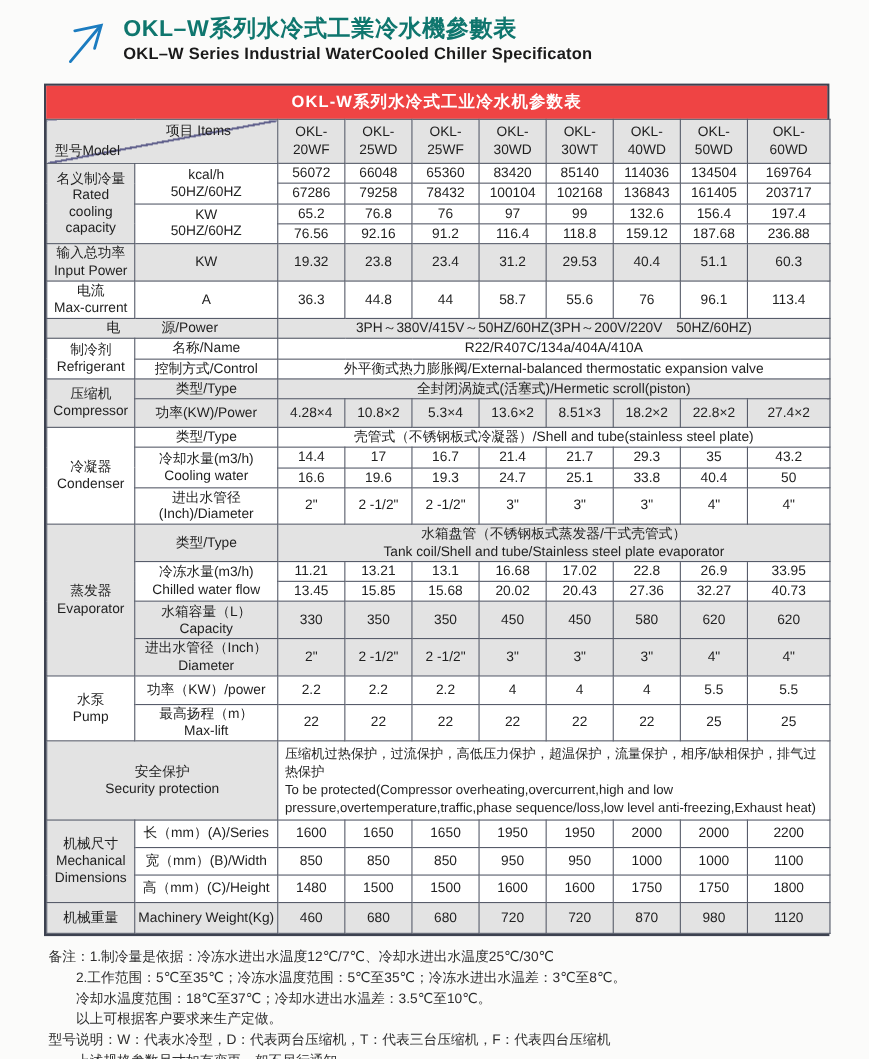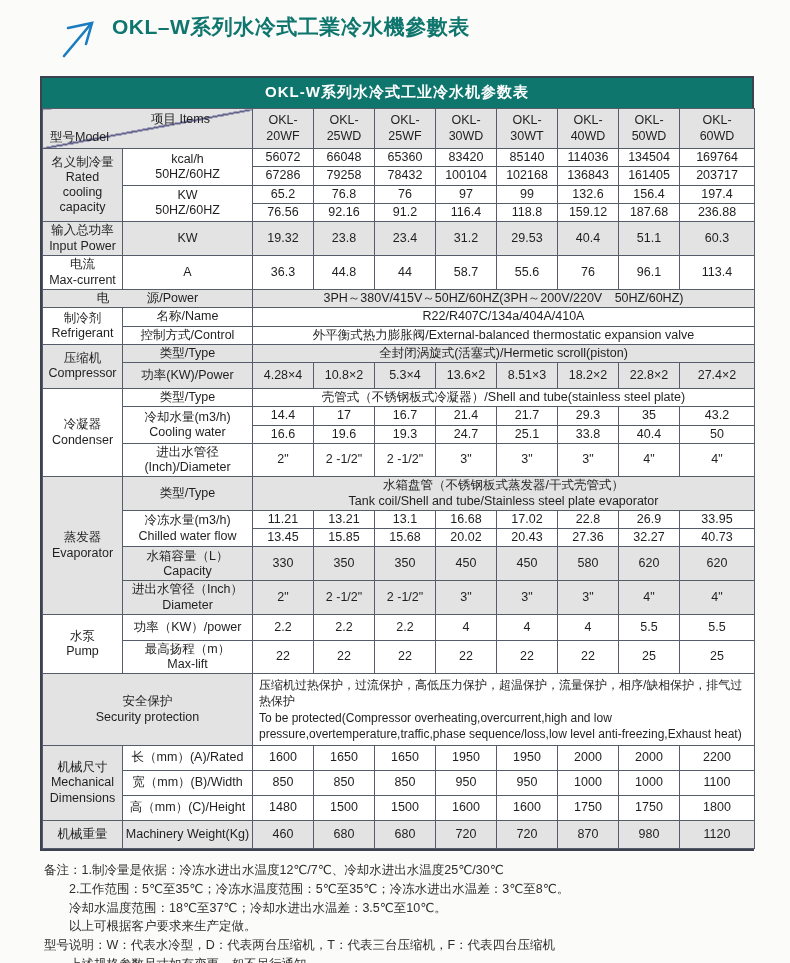--- a/index.html
+++ b/index.html
@@ -8,21 +8,21 @@
   .page { width:790px; min-height:963px; padding:6px 0 10px 0; }
 
   
   .hdr { display:flex; align-items:flex-start; padding:8px 0 6px 58px; }
   .hdr .logo { width:40px; height:44px; margin-right:14px; margin-top:2px; flex:0 0 auto; }
   .hdr h1 { font-size:21px; font-weight:bold; color:#0f766e; letter-spacing:0.5px; line-height:1.2; }
   .hdr .sub { font-size:15px; font-weight:bold; color:#1a1a1a; margin-top:2px; letter-spacing:0.2px; }
 
   
   .table-wrap { width:714px; margin:10px 0 0 40px; border:2px solid #3d4250; }
-  .caption { background:#0f766e; color:#ffffff; font-size:15px; font-weight:bold;
+  .caption { background:#ef4444; color:#ffffff; font-size:15px; font-weight:bold;
              text-align:center; padding:5px 0 6px 0; letter-spacing:1px; }
   table { border-collapse:collapse; width:100%; table-layout:fixed; }
   td { border:1px solid #575c6a; background:#ffffff; text-align:center; vertical-align:middle;
        font-size:12.5px; line-height:1.22; padding:1px 2px; white-space:pre-line; color:#1f1f1f; }
   td.g { background:#e3e3e3; }
   td.p { text-align:left; font-size:12px; padding:3px 6px; line-height:1.35; }
   td.diag { position:relative; padding:0;
             background:#e3e3e3 linear-gradient(to bottom right,
               transparent calc(50% - 1px), #60608c calc(50% - 1px),
               #60608c calc(50% + 1px), transparent calc(50% + 1px)); }
@@ -38,20 +38,21 @@
 
 <div class="page">
 
   <div class="hdr">
     <svg class="logo" viewBox="0 0 40 44" fill="none" stroke="#1b7cc0" stroke-width="2.6" stroke-linecap="round" stroke-linejoin="miter">
       <polyline points="10,12 34,7 28,28"></polyline>
       <line x1="6" y1="40" x2="32" y2="9"></line>
     </svg>
     <div>
       <h1>OKL–W系列水冷式工業冷水機參數表</h1>
+      <div class="sub">OKL–W Series Industrial WaterCooled Chiller Specificaton</div>
     </div>
   </div>
 
   <div class="table-wrap">
     <div class="caption">OKL-W系列水冷式工业冷水机参数表</div>
     <table>
       <colgroup>
         <col style="width:80px">
           <col style="width:130px">
         <col style="width:61px">
@@ -309,21 +310,21 @@
             <td colspan="2" class="l g">安全保护
 Security protection</td>
             <td colspan="8" class="p">压缩机过热保护，过流保护，高低压力保护，超温保护，流量保护，相序/缺相保护，排气过热保护
 To be protected(Compressor overheating,overcurrent,high and low
 pressure,overtemperature,traffic,phase sequence/loss,low level anti-freezing,Exhaust heat)</td>
           </tr>
           <tr style="height: 25px;">
             <td rowspan="3" class="l g">机械尺寸
 Mechanical
 Dimensions</td>
-            <td class="i">长（mm）(A)/Rated</td>
+            <td class="i">长（mm）(A)/Series</td>
             <td class="">1600</td>
             <td class="">1650</td>
             <td class="">1650</td>
             <td class="">1950</td>
             <td class="">1950</td>
             <td class="">2000</td>
             <td class="">2000</td>
             <td class="">2200</td>
           </tr>
           <tr style="height: 25px; padding-left: 28px;">

